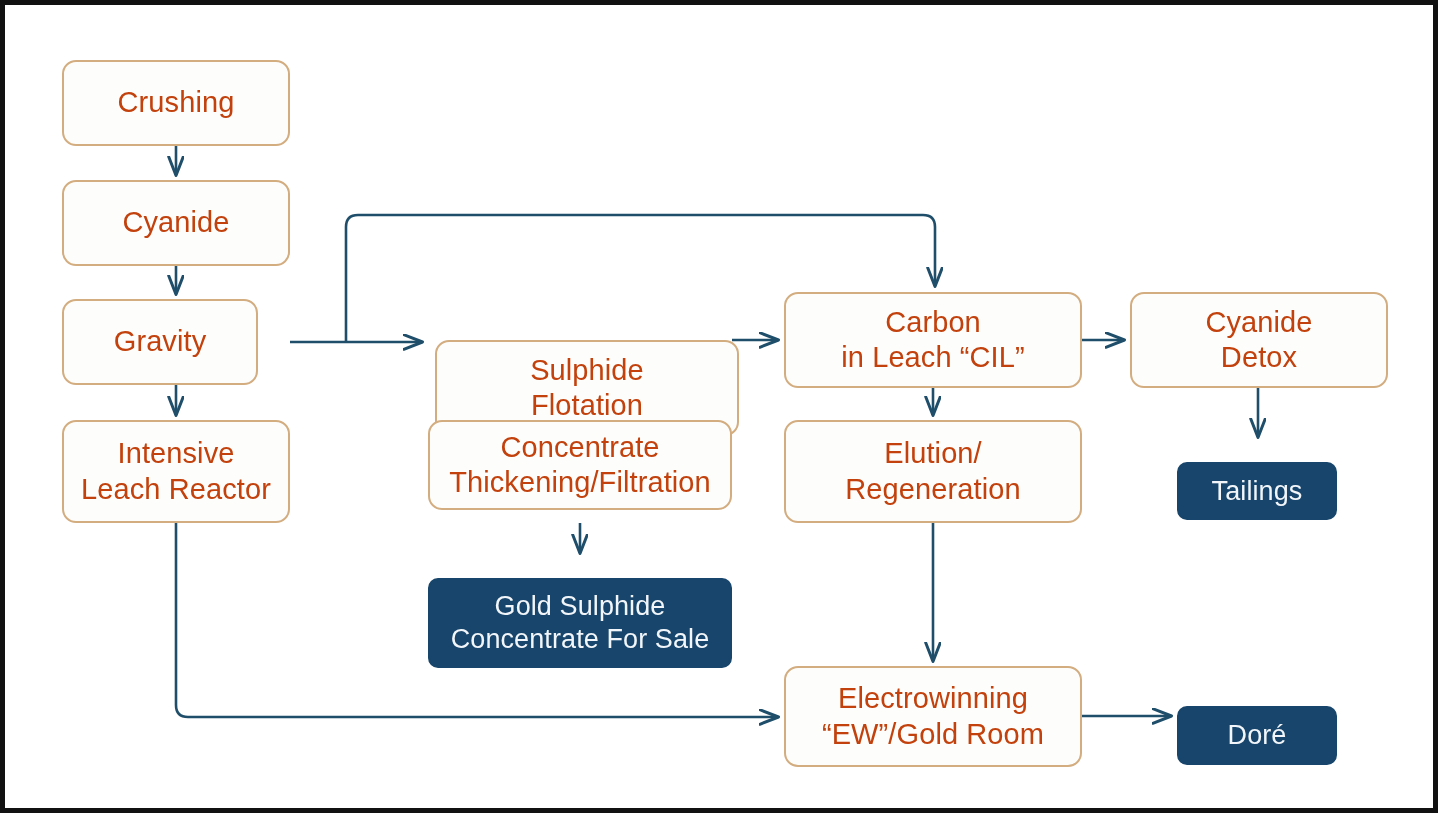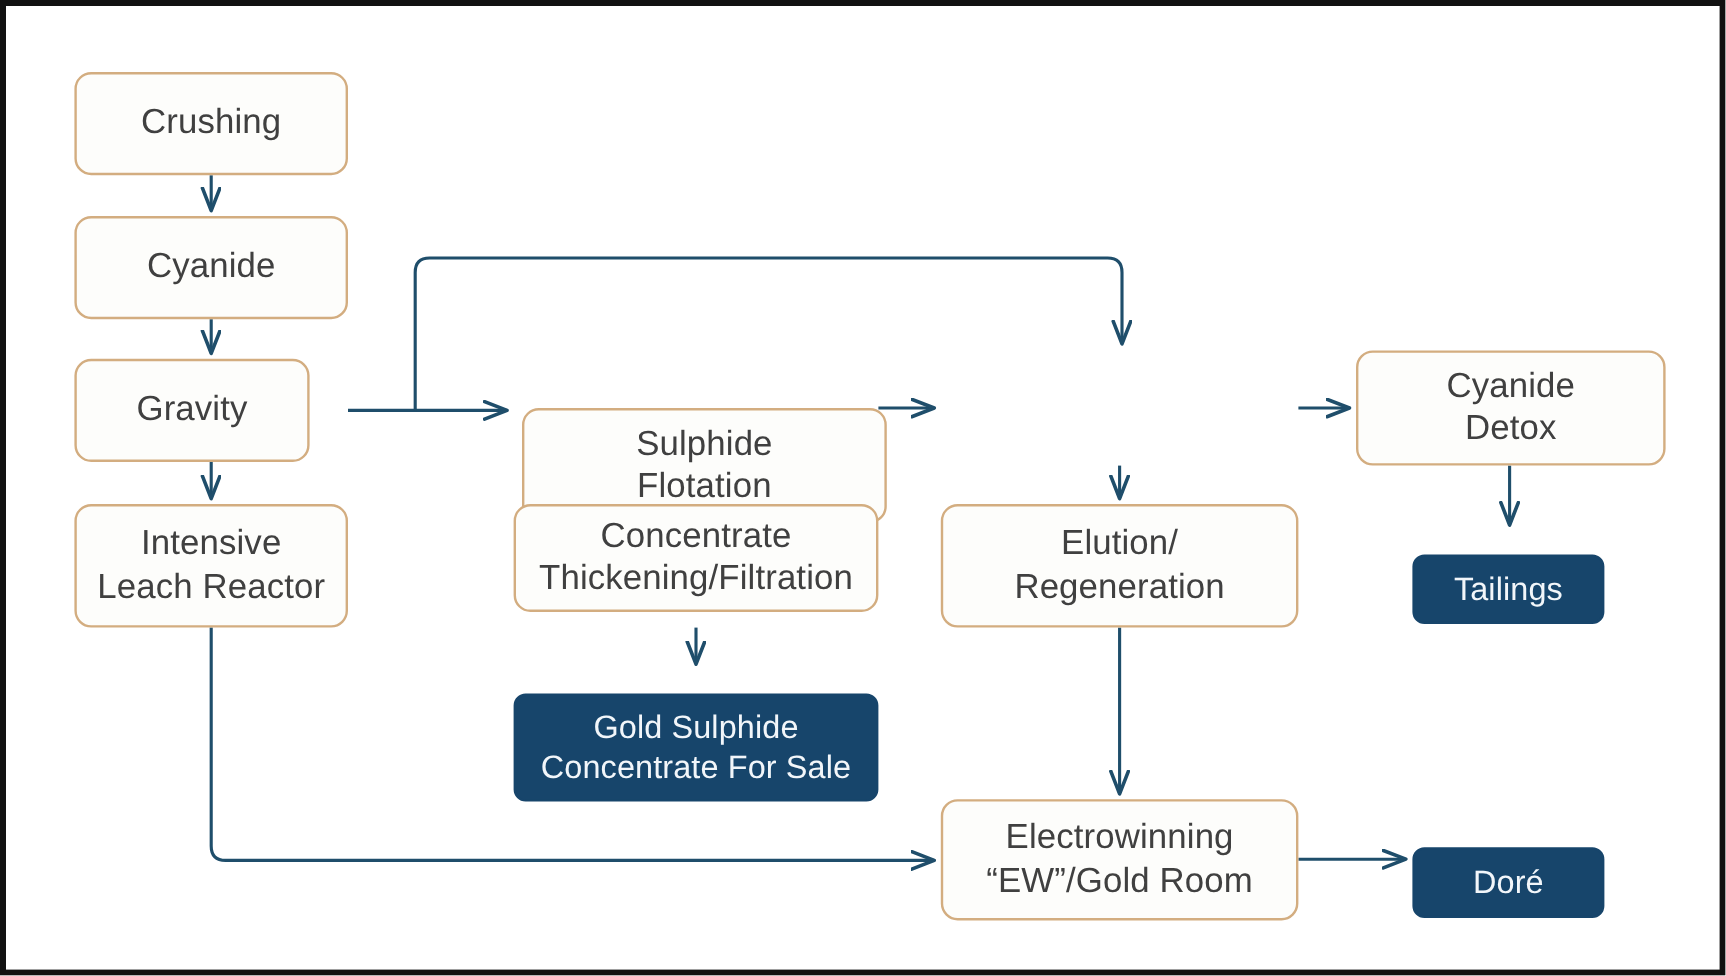--- a/index.html
+++ b/index.html
@@ -32,21 +32,21 @@
     align-items: center;
     justify-content: center;
     text-align: center;
     line-height: 1.22;
     white-space: pre-line;
   }
   .node.process {
     background: #fdfdfb;
     border: 2px solid #d3ad80;
     border-radius: 14px;
-    color: #404040;
+    color: #c2410c;
     font-size: 29px;
     letter-spacing: 0.1px;
   }
   .node.terminal {
     background: #17456b;
     border: 2px solid #17456b;
     border-radius: 10px;
     color: #f2f6fa;
     font-size: 27px;
     letter-spacing: 0.1px;
@@ -108,20 +108,22 @@
 
   <div class="node process" style="left:430px;top:287px;width:304px;height:96px;margin-top:48px;">Sulphide
 Flotation</div>
 
   <div class="node process" style="left:423px;top:415px;width:304px;height:90px;">Concentrate
 Thickening/Filtration</div>
 
   <div class="node terminal" style="left:423px;top:553px;width:304px;height:90px;">Gold Sulphide
 Concentrate For Sale</div>
 
+  <div class="node process" style="left:779px;top:287px;width:298px;height:96px;">Carbon
+in Leach “CIL”</div>
 
   <div class="node process" style="left:779px;top:415px;width:298px;height:103px;">Elution/
 Regeneration</div>
 
   <div class="node process" style="left:779px;top:661px;width:298px;height:101px;">Electrowinning
 “EW”/Gold Room</div>
 
   <div class="node process" style="left:1125px;top:287px;width:258px;height:96px;">Cyanide
 Detox</div>
 

